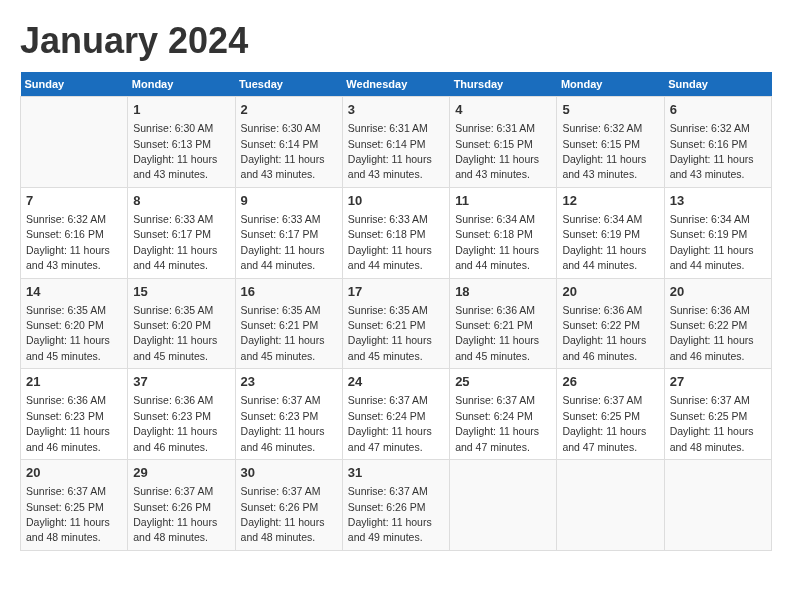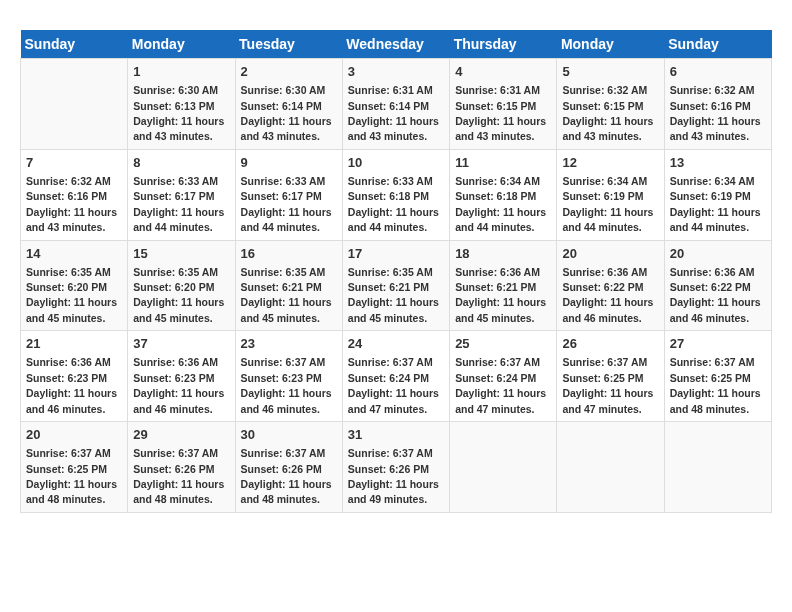--- a/index.html
+++ b/index.html
@@ -56,58 +56,58 @@
     table {
       width: 100%;
       border-collapse: collapse;
       font-size: 11px;
     }
     thead th {
       background-color: #1a6dbe;
       color: #fff;
       padding: 6px 4px;
       text-align: left;
-      font-size: 14px;
+      font-size: 11px;
       font-weight: bold;
     }
     tbody td {
       border: 1px solid #ddd;
       vertical-align: top;
       padding: 4px 5px;
       width: 14.28%;
       min-height: 80px;
       color: #333;
       line-height: 1.4;
     }
     .day-number {
       font-weight: bold;
       font-size: 13px;
       display: block;
       margin-bottom: 2px;
     }
     .day-info {
       font-size: 10.5px;
       color: #333;
-      font-weight: bold;
     }
     tbody tr:nth-child(odd) td {
       background-color: #f9f9f9;
     }
     tbody tr:nth-child(even) td {
       background-color: #ffffff;
     }
     td.empty {
       background-color: #f5f5f5;
     }
   </style>
 </head>
 <body>
 
 <div class="header">
   <div class="title-section">
+    <div class="month-title">January 2024</div>
   </div>
 </div>
 
 <table>
   <thead>
     <tr>
     <th>Sunday</th>
         <th>Monday</th>
         <th>Tuesday</th>
         <th>Wednesday</th>

